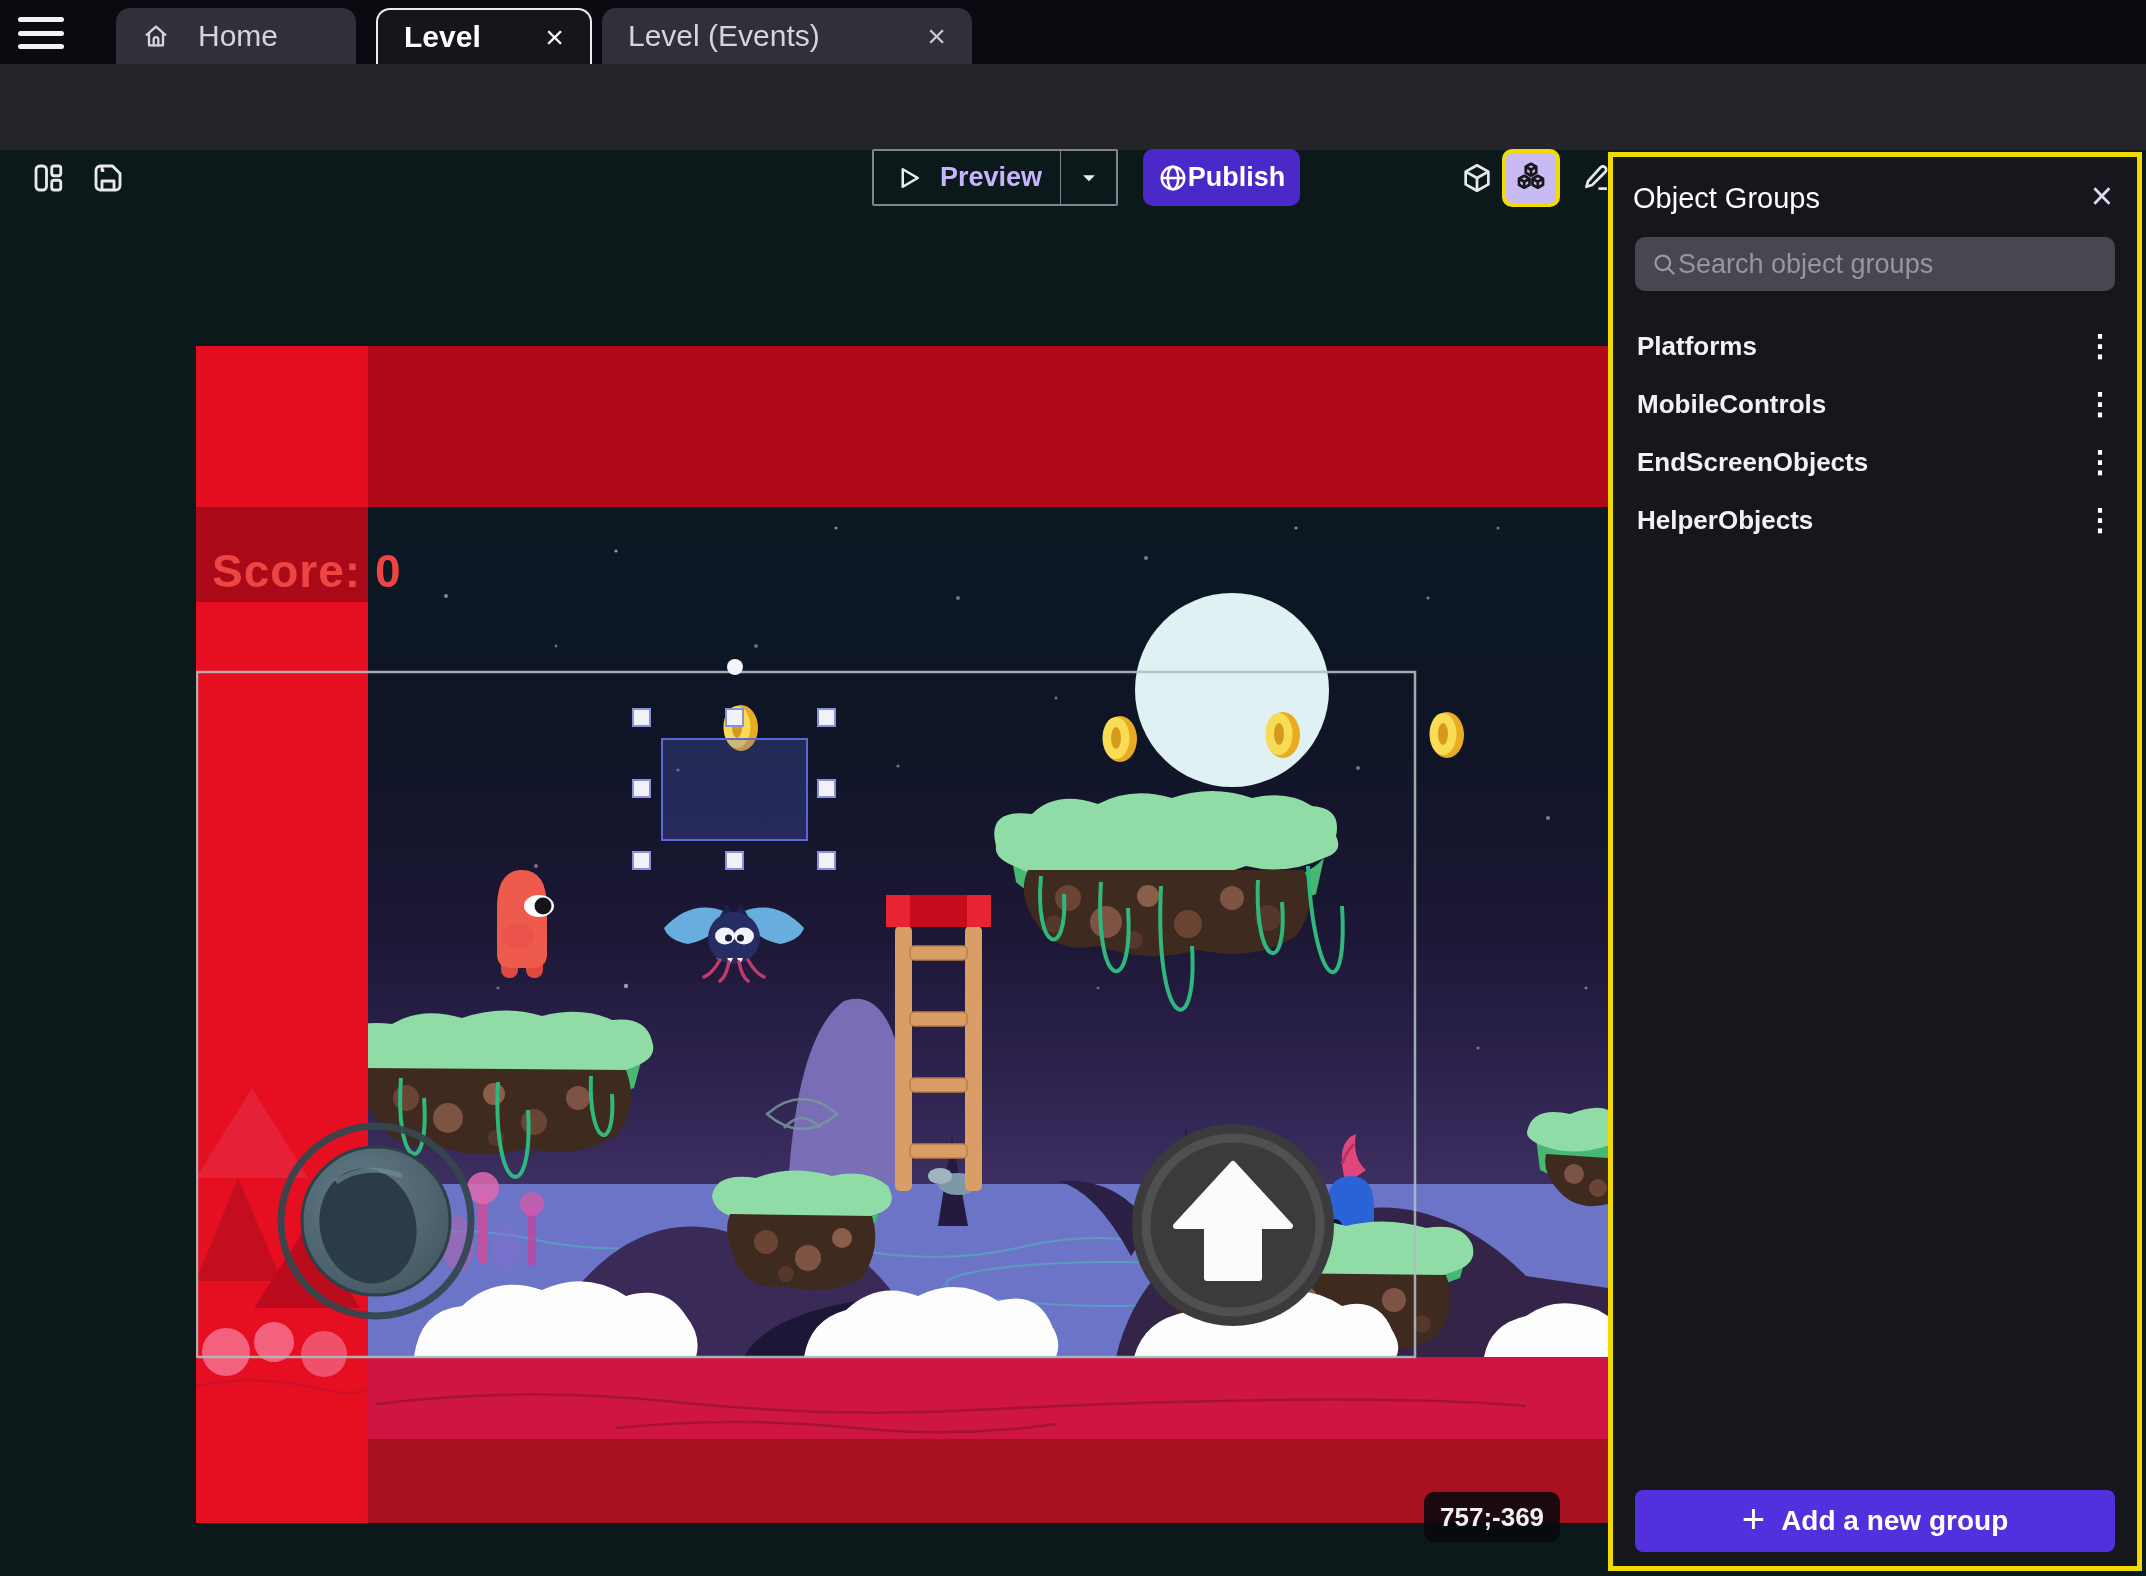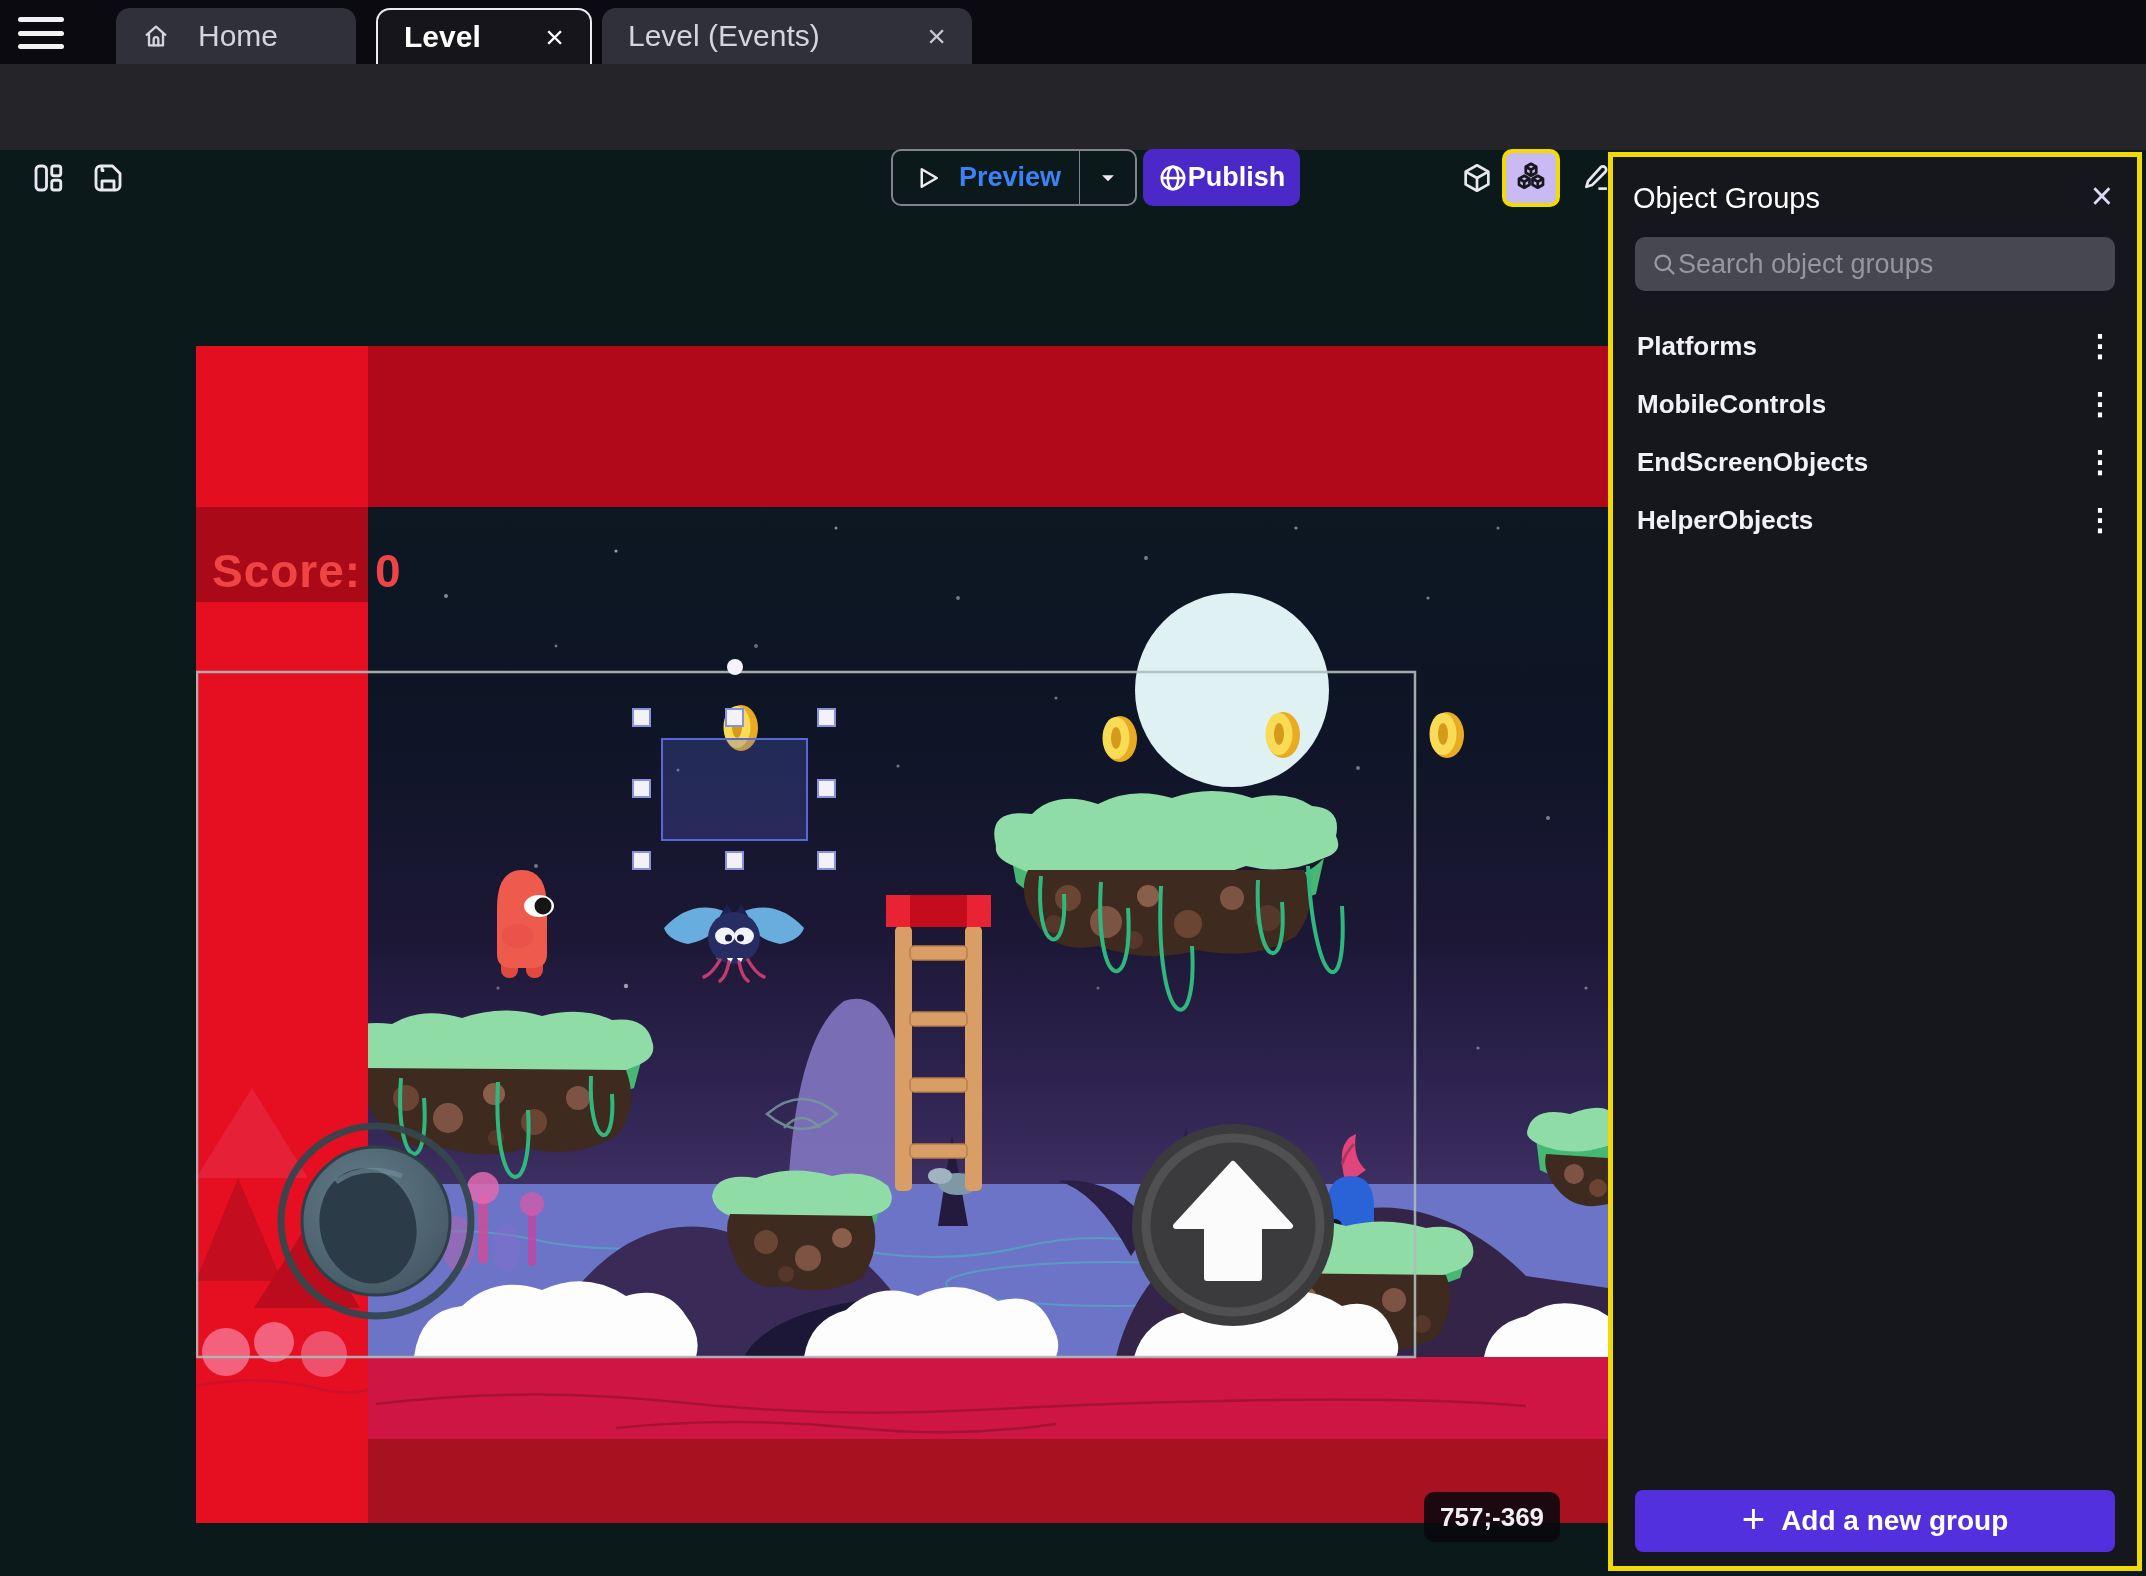--- a/index.html
+++ b/index.html
@@ -23,21 +23,21 @@
   
   .toolbar { position:absolute; left:0; top:64px; width:2146px; height:86px; background:#242429; z-index:30; }
   .tool-ic { position:absolute; top:92px; width:44px; height:44px; display:flex; align-items:center; justify-content:center; color:#e8e8ee; cursor:pointer; }
   .tool-ic svg { width:34px; height:34px; }
   .tool-ic.small svg { width:36px; height:36px; }
   .tool-ic.dim { color:#5f5f68; }
   .tb-sep { position:absolute; top:92px; width:1px; height:44px; background:#3c3c44; }
   .groups-highlight { position:absolute; left:1502px; top:85px; width:58px; height:58px; background:#c9baf4; border:4px solid #f2dc00; border-radius:10px; display:flex; align-items:center; justify-content:center; color:#17171d; cursor:pointer; }
   .groups-highlight svg { width:36px; height:36px; }
 
-  .preview-btn { position:absolute; left:891px; top:85px; width:246px; height:57px; border:2px solid #83838d; border-radius:10px; display:flex; align-items:center; color:#3b82f6; cursor:pointer; }
+  .preview-btn { position:absolute; left:872px; top:85px; width:246px; height:57px; border:2px solid #83838d; border-radius:2px; display:flex; align-items:center; color:#c4b5fd; cursor:pointer; }
   .preview-main { display:flex; align-items:center; gap:16px; padding:0 0 0 20px; flex:1; font-size:27px; font-weight:700; }
   .preview-caret { width:56px; height:100%; border-left:1px solid #83838d; display:flex; align-items:center; justify-content:center; }
   .publish-btn { position:absolute; left:1143px; top:85px; width:157px; height:57px; background:#4b28c8; border-radius:10px; display:flex; align-items:center; justify-content:center; gap:0; color:#fff; font-size:27px; font-weight:700; cursor:pointer; }
 
   
   .canvas { position:absolute; left:0; top:150px; width:2146px; height:1426px; background:#0b191b; overflow:hidden; }
   .world { position:absolute; left:196px; top:196px; width:1412px; height:1177px; }
   .score { position:absolute; left:212px; top:544px; font-size:46px; font-weight:800; color:#ef4444; z-index:10; letter-spacing:1px; }
 
   

